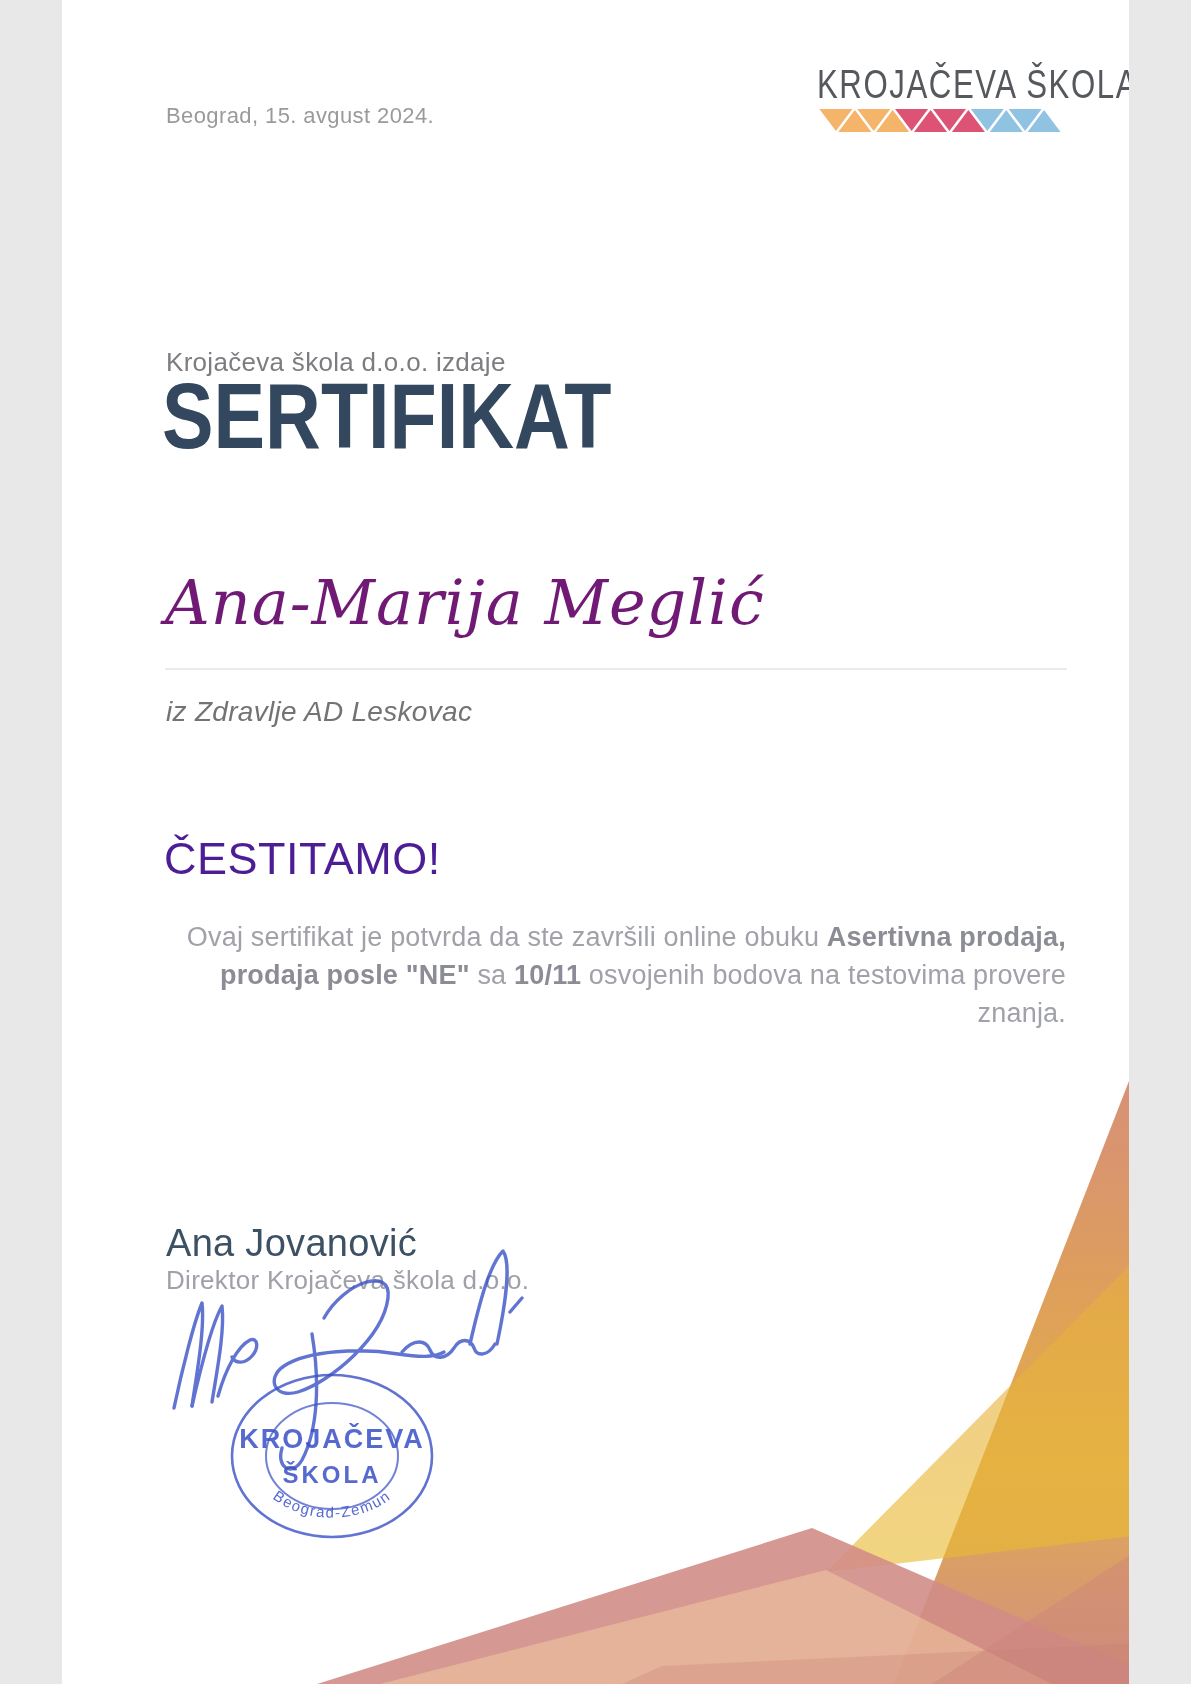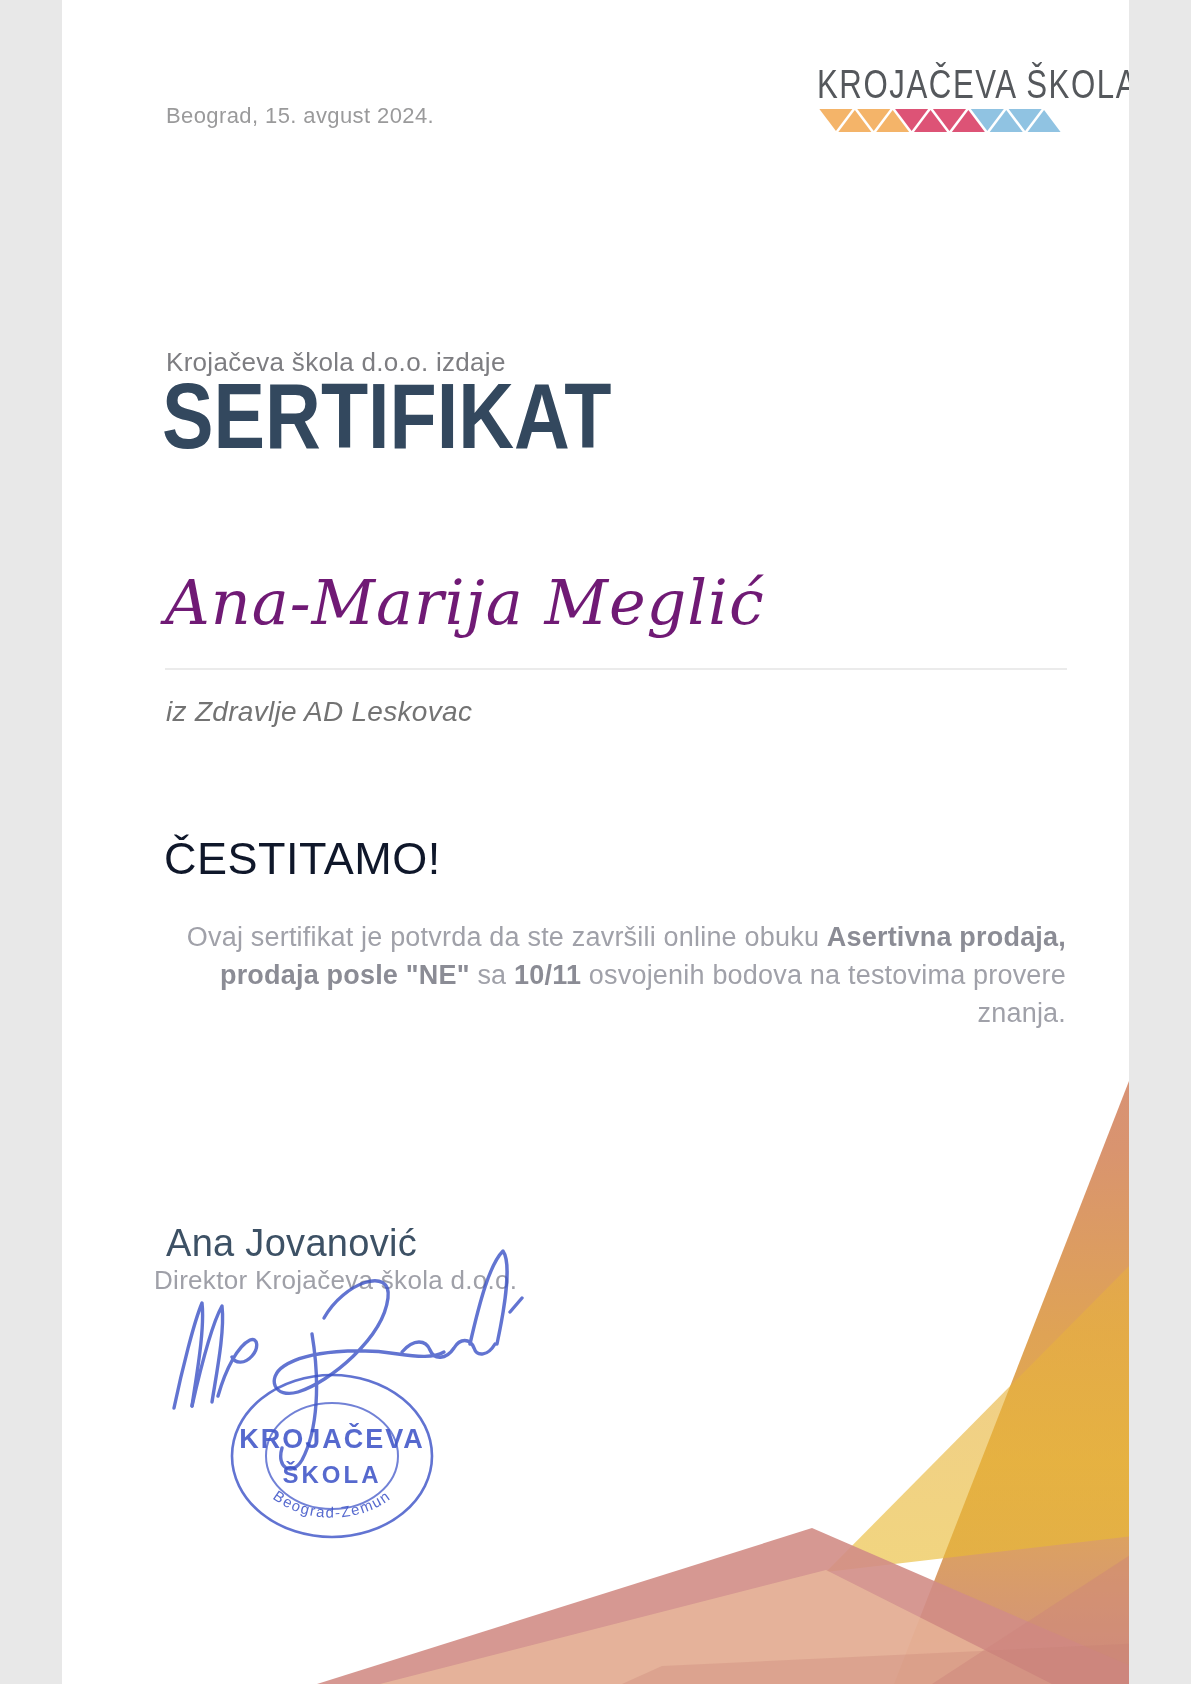--- a/index.html
+++ b/index.html
@@ -25,28 +25,28 @@
   .big-title{
     left:100px;top:368px;font-size:92px;font-weight:800;color:#33485e;
     letter-spacing:0;line-height:1.05;transform:scaleX(.84);transform-origin:left top;white-space:nowrap;
   }
   .script-name{
     left:103px;top:566px;font-family:"DejaVu Serif",serif;font-style:italic;
     font-size:62px;color:#701a75;white-space:nowrap;letter-spacing:1px;
   }
   .name-line{left:103px;top:668px;width:902px;height:2px;background:#ebebeb;}
   .company{left:104px;top:696px;font-style:italic;font-size:28px;color:#737373;letter-spacing:.3px;}
-  .congrats-h{left:102px;top:833px;font-size:45px;color:#0f172a;letter-spacing:.5px;}
+  .congrats-h{left:102px;top:833px;font-size:45px;color:#4c1d95;letter-spacing:.5px;}
   .congrats-p{
     left:104px;top:918px;width:900px;font-size:27px;line-height:38px;
     color:#a0a1a9;letter-spacing:.2px;text-align:right;
   }
   .congrats-p .b{font-weight:700;color:#8b8c95;}
   .sig-name{left:104px;top:1222px;font-size:38px;color:#3d5165;letter-spacing:.3px;}
-  .sig-role{left:92px;top:1265px;font-size:26px;color:#9fa0a8;letter-spacing:.3px;}
+  .sig-role{left:104px;top:1265px;font-size:26px;color:#9fa0a8;letter-spacing:.3px;}
 </style>
 </head>
 <body>
 
 <div id="page">
 
   <svg id="bg-svg" viewBox="0 0 1191 1684" preserveAspectRatio="none" aria-hidden="true">
     <defs>
       <linearGradient id="g1" x1="0" y1="0" x2="0" y2="1">
         <stop offset="0" stop-color="#d3888f"></stop>

